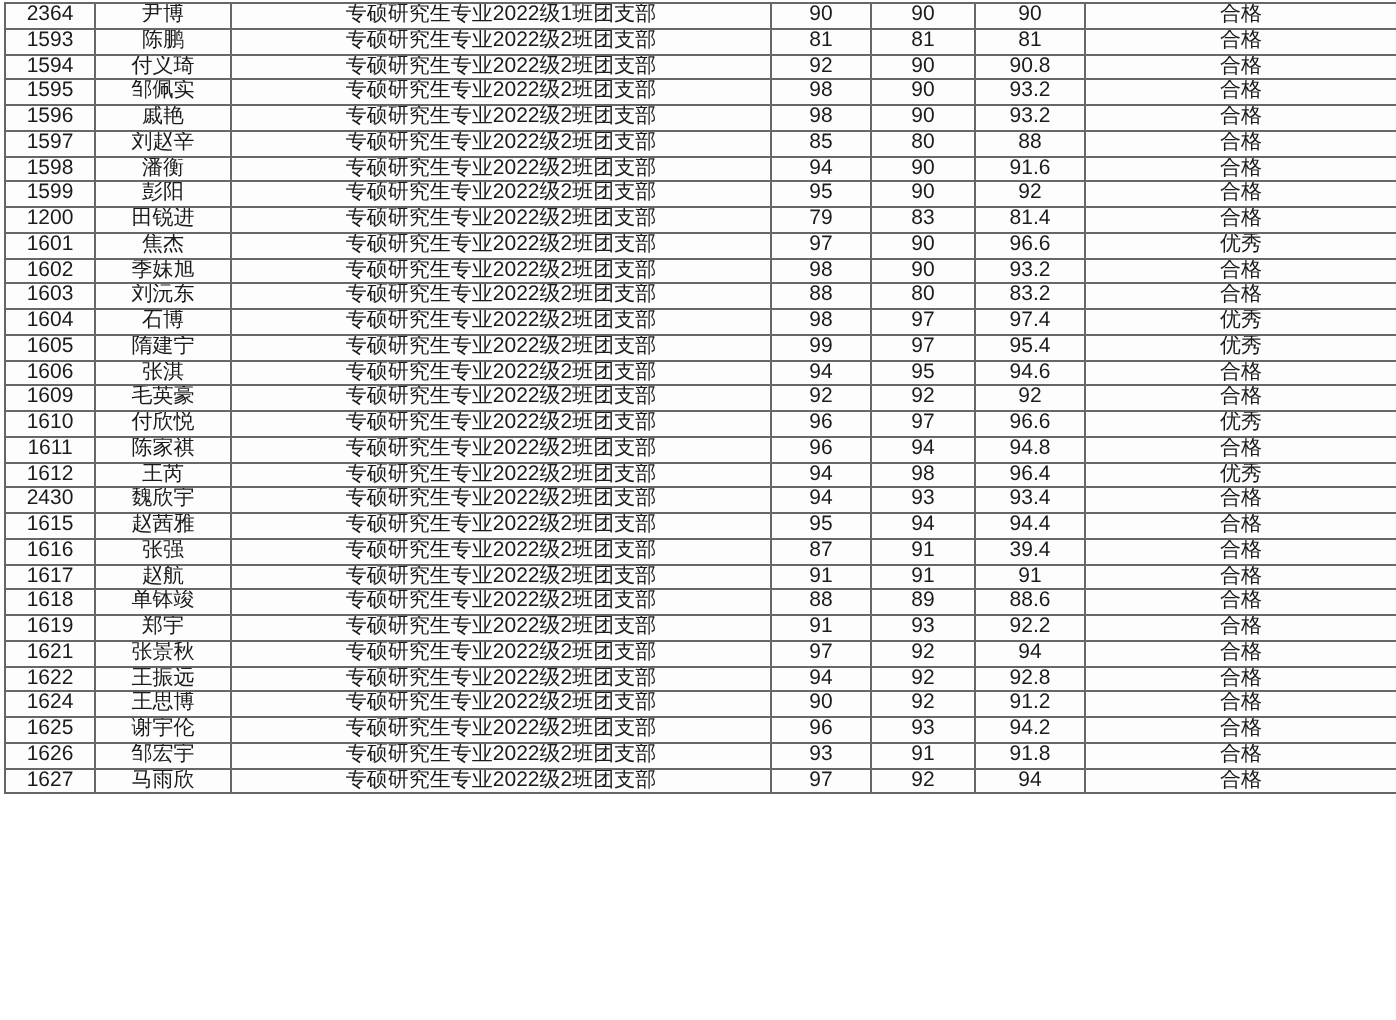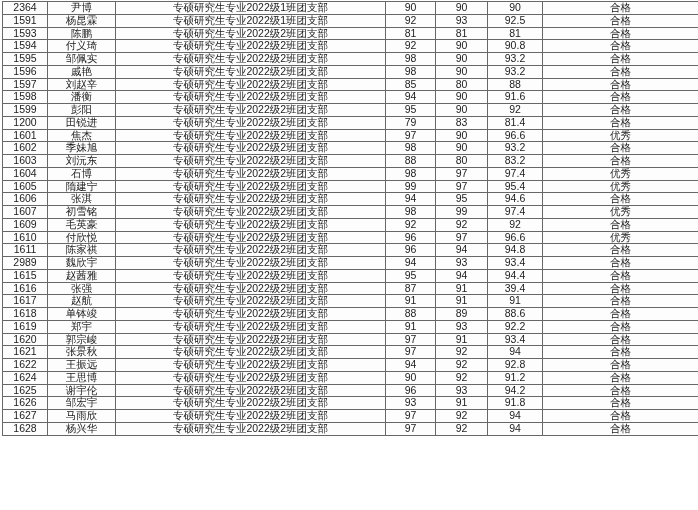--- a/index.html
+++ b/index.html
@@ -63,29 +63,20 @@
         <tr>
           <td>2364</td>
           <td>尹博</td>
           <td>专硕研究生专业2022级1班团支部</td>
           <td>90</td>
           <td>90</td>
           <td>90</td>
           <td>合格</td>
         </tr>
         <tr>
-          <td>1591</td>
-          <td>杨昆霖</td>
-          <td>专硕研究生专业2022级1班团支部</td>
-          <td>92</td>
-          <td>93</td>
-          <td>92.5</td>
-          <td>合格</td>
-        </tr>
-        <tr>
           <td>1593</td>
           <td>陈鹏</td>
           <td>专硕研究生专业2022级2班团支部</td>
           <td>81</td>
           <td>81</td>
           <td>81</td>
           <td>合格</td>
         </tr>
         <tr>
           <td>1594</td>
@@ -198,29 +189,20 @@
         <tr>
           <td>1606</td>
           <td>张淇</td>
           <td>专硕研究生专业2022级2班团支部</td>
           <td>94</td>
           <td>95</td>
           <td>94.6</td>
           <td>合格</td>
         </tr>
         <tr>
-          <td>1607</td>
-          <td>初雪铭</td>
-          <td>专硕研究生专业2022级2班团支部</td>
-          <td>98</td>
-          <td>99</td>
-          <td>97.4</td>
-          <td>优秀</td>
-        </tr>
-        <tr>
           <td>1609</td>
           <td>毛英豪</td>
           <td>专硕研究生专业2022级2班团支部</td>
           <td>92</td>
           <td>92</td>
           <td>92</td>
           <td>合格</td>
         </tr>
         <tr>
           <td>1610</td>
@@ -234,21 +216,30 @@
         <tr>
           <td>1611</td>
           <td>陈家祺</td>
           <td>专硕研究生专业2022级2班团支部</td>
           <td>96</td>
           <td>94</td>
           <td>94.8</td>
           <td>合格</td>
         </tr>
         <tr>
-          <td>2989</td>
+          <td>1612</td>
+          <td>王芮</td>
+          <td>专硕研究生专业2022级2班团支部</td>
+          <td>94</td>
+          <td>98</td>
+          <td>96.4</td>
+          <td>优秀</td>
+        </tr>
+        <tr>
+          <td>2430</td>
           <td>魏欣宇</td>
           <td>专硕研究生专业2022级2班团支部</td>
           <td>94</td>
           <td>93</td>
           <td>93.4</td>
           <td>合格</td>
         </tr>
         <tr>
           <td>1615</td>
           <td>赵茜雅</td>
@@ -288,29 +279,20 @@
         <tr>
           <td>1619</td>
           <td>郑宇</td>
           <td>专硕研究生专业2022级2班团支部</td>
           <td>91</td>
           <td>93</td>
           <td>92.2</td>
           <td>合格</td>
         </tr>
         <tr>
-          <td>1620</td>
-          <td>郭宗峻</td>
-          <td>专硕研究生专业2022级2班团支部</td>
-          <td>97</td>
-          <td>91</td>
-          <td>93.4</td>
-          <td>合格</td>
-        </tr>
-        <tr>
           <td>1621</td>
           <td>张景秋</td>
           <td>专硕研究生专业2022级2班团支部</td>
           <td>97</td>
           <td>92</td>
           <td>94</td>
           <td>合格</td>
         </tr>
         <tr>
           <td>1622</td>
@@ -344,29 +326,20 @@
           <td>邹宏宇</td>
           <td>专硕研究生专业2022级2班团支部</td>
           <td>93</td>
           <td>91</td>
           <td>91.8</td>
           <td>合格</td>
         </tr>
         <tr>
           <td>1627</td>
           <td>马雨欣</td>
-          <td>专硕研究生专业2022级2班团支部</td>
-          <td>97</td>
-          <td>92</td>
-          <td>94</td>
-          <td>合格</td>
-        </tr>
-        <tr>
-          <td>1628</td>
-          <td>杨兴华</td>
           <td>专硕研究生专业2022级2班团支部</td>
           <td>97</td>
           <td>92</td>
           <td>94</td>
           <td>合格</td>
         </tr>
       </tbody>
   </table>
 </div>
 

